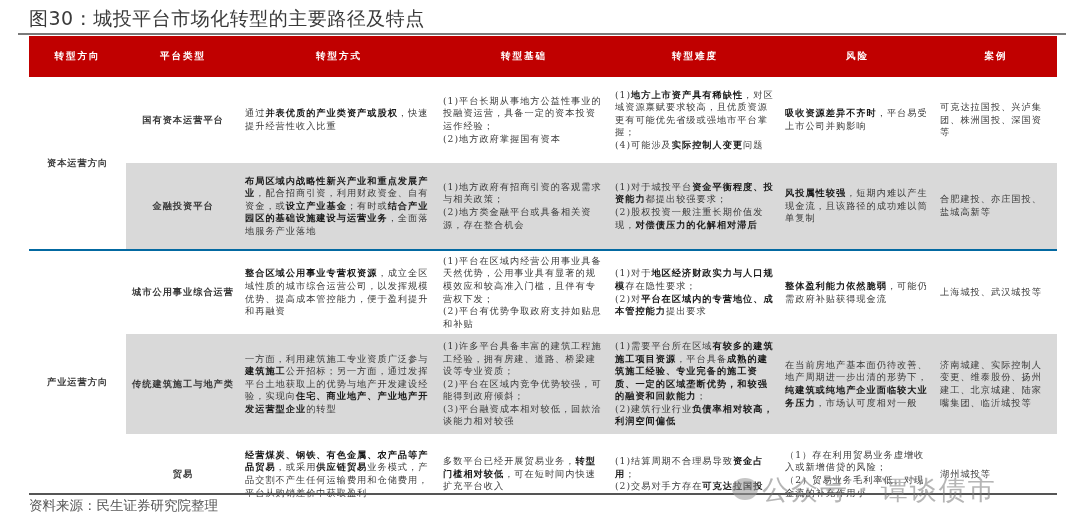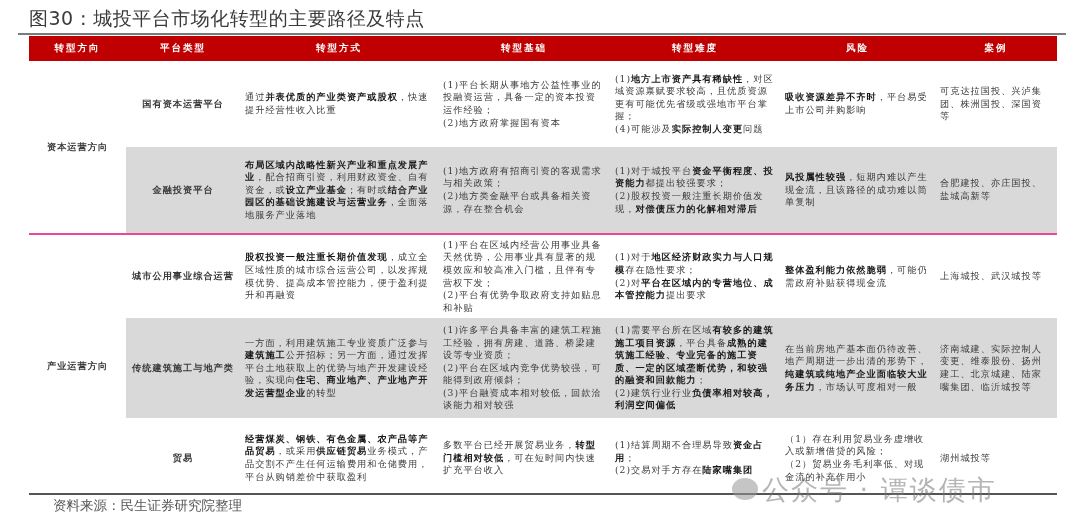--- a/index.html
+++ b/index.html
@@ -2,31 +2,31 @@
 <html><head>
 <meta charset="utf-8">
 <style>
   html, body { margin:0; padding:0; background:#ffffff; }
   body { width:1080px; height:524px; position:relative; overflow:hidden;
          font-family:"DejaVu Serif", "Liberation Serif", serif; color:#333; }
   .title { position:absolute; left:29px; top:6px; font-family:"DejaVu Sans","Liberation Sans",sans-serif;
            font-weight:normal; font-size:19px; color:#3a3a3a; letter-spacing:0.5px; line-height:24px; }
   .title-rule { position:absolute; left:18px; top:33px; width:1048px; height:2px; background:#7a7a7a; }
   table.main { position:absolute; left:29px; top:36px; width:1028px; border-collapse:collapse; table-layout:fixed; }
-  table.main th { background:#c00000; color:#fff; font-size:9.5px; font-weight:bold; height:25px; padding:0;
+  table.main th { background:#c00000; color:#fff; font-size:9.5px; font-weight:bold; height:25px; padding:8px;
                   text-align:center; letter-spacing:2px; }
   table.main td { font-size:9.2px; line-height:12.6px; padding:2px 5px; vertical-align:middle; color:#3a3a3a; letter-spacing:1px; }
   td.dir, td.type { text-align:center; font-weight:bold; color:#222;font-family:Liberation Serif, serif; }
   td.dir { background:#fff; }
   tr.shade td.sh { background:#d9d9d9; }
-  tr.sepall td { border-top:2px solid #ec4899; }
+  tr.sepall td { border-top:2px solid #0369a1; }
   .b { font-weight:bold; color:#1a1a1a; }
   .bottom-rule { position:absolute; left:29px; top:493px; width:1028px; height:2px; background:#555; }
   .source { position:absolute; left:29px; top:497px; font-family:Liberation Sans, sans-serif;
-            font-size:13.5px; color:#555;margin-left:24px; }
+            font-size:13.5px; color:#555; }
   .watermark { position:absolute; left:732px; top:472px; font-family:"DejaVu Sans","Liberation Sans",sans-serif;
                font-size:27px; color:rgba(120,120,120,0.55); letter-spacing:2px; white-space:nowrap; }
   .wm-icon { display:inline-block; width:26px; height:22px; border-radius:50%; background:rgba(150,150,150,0.55);
              vertical-align:middle; margin-right:4px; position:relative; top:-3px; }
 </style>
 </head>
 <body>
 
 <div class="title">图30：城投平台市场化转型的主要路径及特点</div>
 <div class="title-rule"></div>
@@ -66,39 +66,39 @@
       <td class="type sh">金融投资平台</td>
       <td class="sh"><span class="b">布局区域内战略性新兴产业和重点发展产业</span><span>，配合招商引资，利用财政资金、自有资金，或</span><span class="b">设立产业基金</span><span>；有时或</span><span class="b">结合产业园区的基础设施建设与运营业务</span><span>，全面落地服务产业落地</span></td>
       <td class="sh"><span>(1)地方政府有招商引资的客观需求与相关政策；</span><br><span>(2)地方类金融平台或具备相关资源，存在整合机会</span></td>
       <td class="sh"><span>(1)对于城投平台</span><span class="b">资金平衡程度、投资能力</span><span>都提出较强要求；</span><br><span>(2)股权投资一般注重长期价值发现，</span><span class="b">对偿债压力的化解相对滞后</span></td>
       <td class="sh"><span class="b">风投属性较强</span><span>，短期内难以产生现金流，且该路径的成功难以简单复制</span></td>
       <td class="sh">合肥建投、亦庄国投、盐城高新等</td>
     </tr>
     <tr class="sepall" style="height:84px;">
       <td class="dir" rowspan="3">产业运营方向</td>
       <td class="type">城市公用事业综合运营</td>
-      <td><span class="b">股权投资一般注重长期价值发现</span><span>，成立全区域性质的城市综合运营公司，以发挥规模优势、提高成本管控能力，便于盈利提升和再融资</span></td>
+      <td><span class="b">整合区域公用事业专营权资源</span><span>，成立全区域性质的城市综合运营公司，以发挥规模优势、提高成本管控能力，便于盈利提升和再融资</span></td>
       <td><span>(1)平台在区域内经营公用事业具备天然优势，公用事业具有显著的规模效应和较高准入门槛，且伴有专营权下发；</span><br><span>(2)平台有优势争取政府支持如贴息和补贴</span></td>
       <td><span>(1)对于</span><span class="b">地区经济财政实力与人口规模</span><span>存在隐性要求；</span><br><span>(2)对</span><span class="b">平台在区域内的专营地位、成本管控能力</span><span>提出要求</span></td>
       <td><span class="b">整体盈利能力依然脆弱</span><span>，可能仍需政府补贴获得现金流</span></td>
       <td>上海城投、武汉城投等</td>
     </tr>
     <tr class="shade" style="height:100px;">
       <td class="type sh">传统建筑施工与地产类</td>
       <td class="sh"><span>一方面，利用建筑施工专业资质广泛参与</span><span class="b">建筑施工</span><span>公开招标；另一方面，通过发挥平台土地获取上的优势与地产开发建设经验，实现向</span><span class="b">住宅、商业地产、产业地产开发运营型企业</span><span>的转型</span></td>
       <td class="sh"><span>(1)许多平台具备丰富的建筑工程施工经验，拥有房建、道路、桥梁建设等专业资质；</span><br><span>(2)平台在区域内竞争优势较强，可能得到政府倾斜；</span><br><span>(3)平台融资成本相对较低，回款洽谈能力相对较强</span></td>
       <td class="sh"><span>(1)需要平台所在区域</span><span class="b">有较多的建筑施工项目资源</span><span>，平台具备</span><span class="b">成熟的建筑施工经验、专业完备的施工资质、一定的区域垄断优势，和较强的融资和回款能力</span><span>；</span><br><span>(2)建筑行业行业</span><span class="b">负债率相对较高，利润空间偏低</span></td>
       <td class="sh"><span>在当前房地产基本面仍待改善、地产周期进一步出清的形势下，</span><span class="b">纯建筑或纯地产企业面临较大业务压力</span><span>，市场认可度相对一般</span></td>
       <td class="sh">济南城建、实际控制人变更、维泰股份、扬州建工、北京城建、陆家嘴集团、临沂城投等</td>
     </tr>
     <tr style="height:80px;">
       <td class="type">贸易</td>
       <td><span class="b">经营煤炭、钢铁、有色金属、农产品等产品贸易</span><span>，或采用</span><span class="b">供应链贸易</span><span>业务模式，产品交割不产生任何运输费用和仓储费用，平台从购销差价中获取盈利</span></td>
       <td><span>多数平台已经开展贸易业务，</span><span class="b">转型门槛相对较低</span><span>，可在短时间内快速扩充平台收入</span></td>
-      <td><span>(1)结算周期不合理易导致</span><span class="b">资金占用</span><span>；</span><br><span>(2)交易对手方存在</span><span class="b">陆家嘴集团</span></td>
+      <td><span>(1)结算周期不合理易导致</span><span class="b">资金占用</span><span>；</span><br><span>(2)交易对手方存在</span><span class="b">可克达拉国投</span></td>
       <td><span>（1）存在利用贸易业务虚增收入或新增借贷的风险；</span><br><span>（2）贸易业务毛利率低、对现金流的补充作用小</span></td>
       <td>湖州城投等</td>
     </tr>
   </tbody>
 </table>
 
 <div class="bottom-rule"></div>
 <div class="source">资料来源：民生证券研究院整理</div>
 <div class="watermark"><span class="wm-icon"></span><span>公众号 · 谭谈债市</span></div>
 

